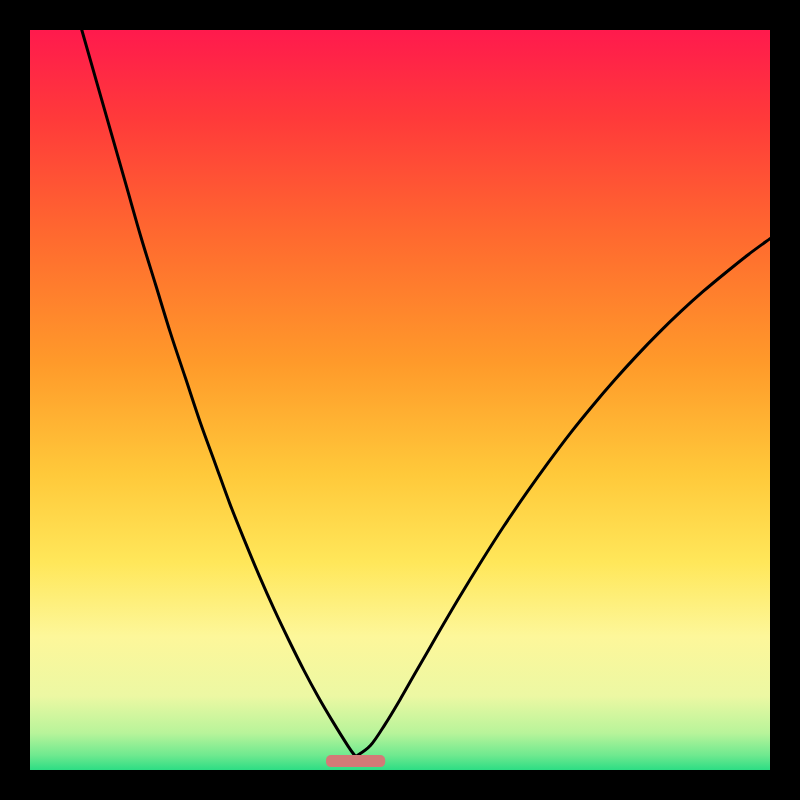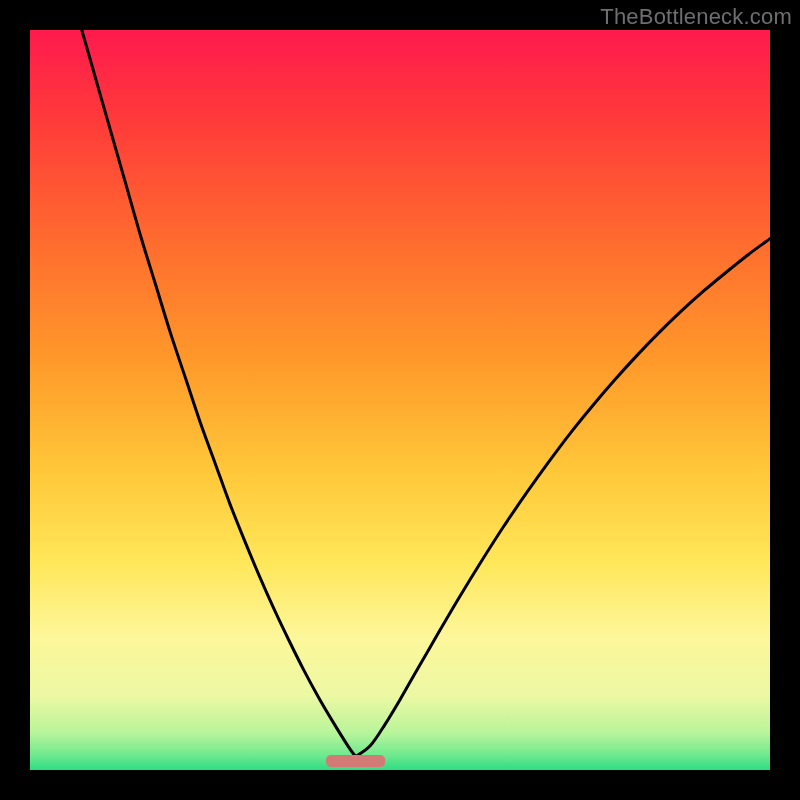--- a/index.html
+++ b/index.html
@@ -42,21 +42,20 @@
     font-size: 22px;
     letter-spacing: 0.2px;
     font-weight: 400;
   }
 </style>
 </head>
 <body>
 
 <div class="frame">
 
-  <div class="watermark">TheBottleneck.com</div>
 
   <div class="plot-wrap">
     <svg class="plot" viewBox="0 0 740 740" preserveAspectRatio="none">
       <defs>
         <linearGradient id="bg-grad" x1="0" y1="0" x2="0" y2="1">
             <stop offset="0%" stop-color="#ff1a4d"></stop>
             <stop offset="12%" stop-color="#ff3a3a"></stop>
             <stop offset="28.000000000000004%" stop-color="#ff6a2f"></stop>
             <stop offset="45%" stop-color="#ff9a2a"></stop>
             <stop offset="60%" stop-color="#ffc93a"></stop>

